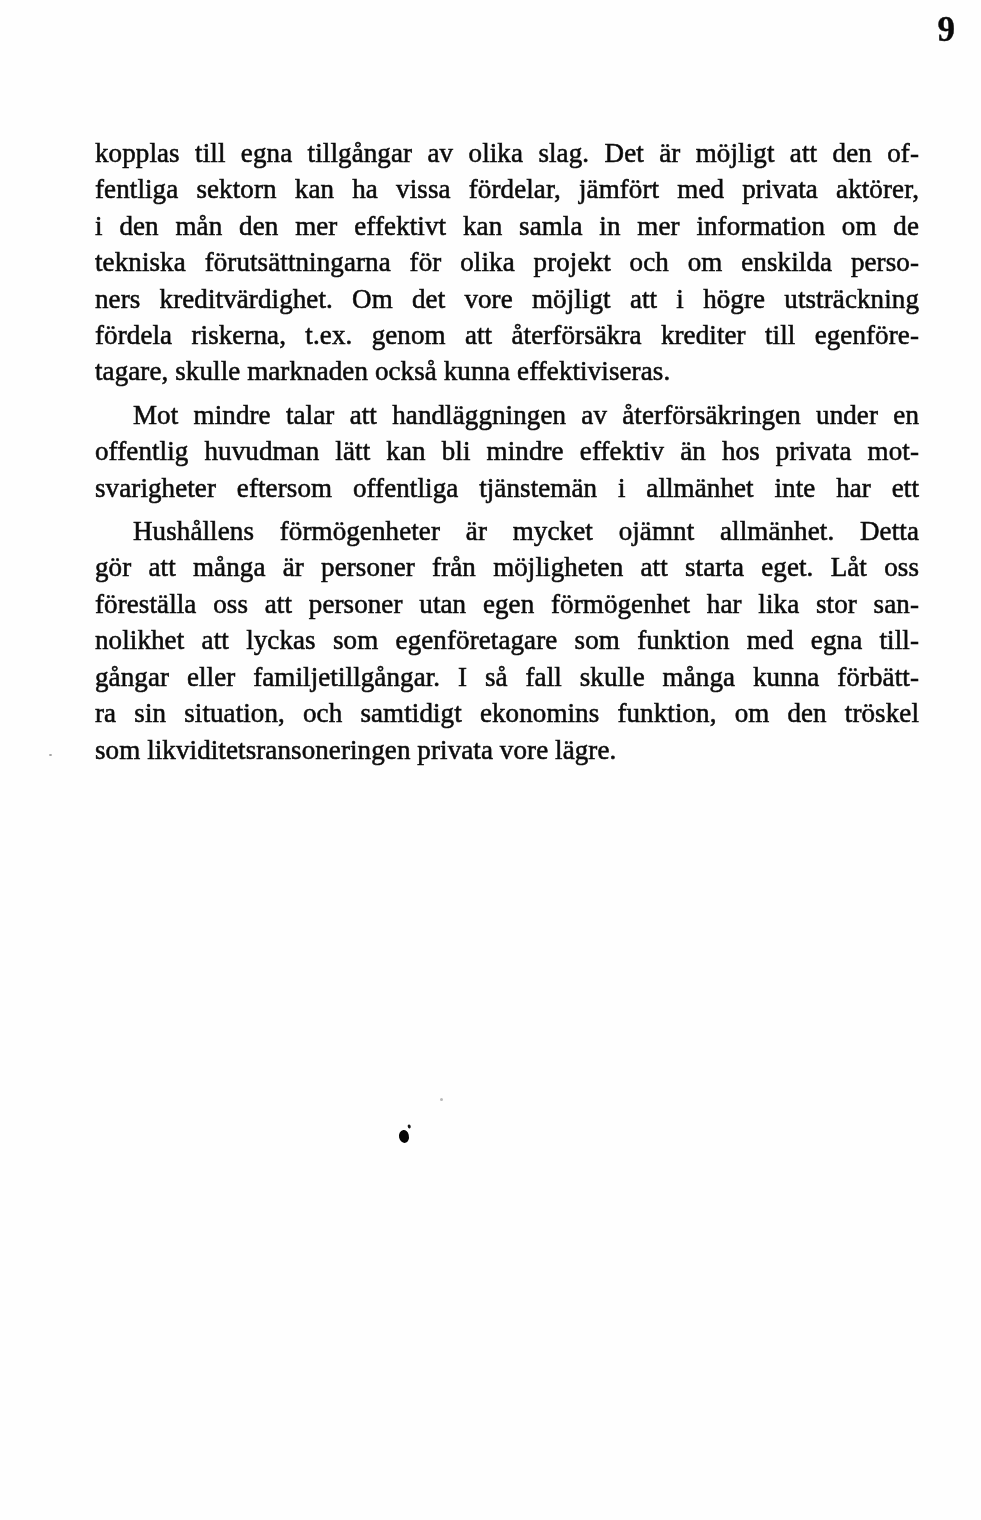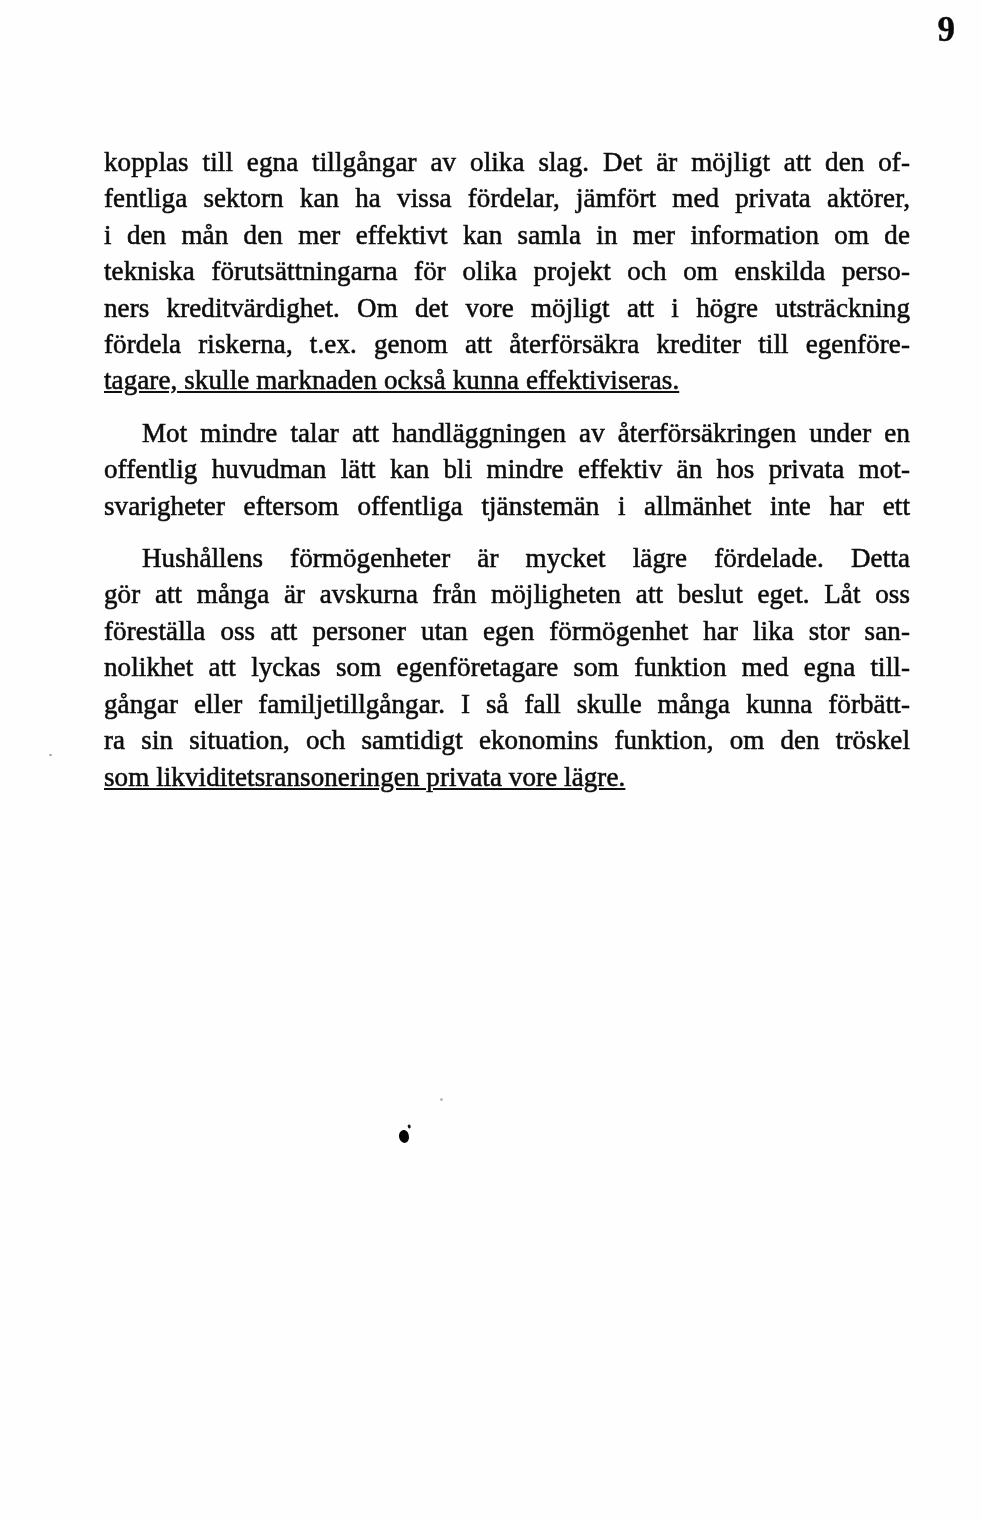--- a/index.html
+++ b/index.html
@@ -30,31 +30,30 @@
     position: absolute;
     left: 88px;
     top: 128px;
     width: 838px;
     font-size: 27px;
     line-height: 36.4px;
     -webkit-text-stroke: 0.55px #101010;
     letter-spacing: 0.1px;
   }
   .paragraph {
-    margin: 16px;
+    margin: 7px;
     padding: 0;
   }
   .line {
     text-align: justify;
     text-align-last: justify;
     white-space: normal;
   }
   .line.para-end {
     text-align-last: left;
-    text-decoration: underline;
   }
   .line.indent {
     text-indent: 38px;
   }
   
   .ink-blot {
     position: absolute;
     left: 399px;
     top: 1130px;
     width: 10px;
@@ -111,22 +110,22 @@
       <div class="line para-end">tagare, skulle marknaden också kunna effektiviseras.</div>
     </div>
 
     <div class="paragraph">
       <div class="line indent">Mot mindre talar att handläggningen av återförsäkringen under en</div>
       <div class="line">offentlig huvudman lätt kan bli mindre effektiv än hos privata mot-</div>
       <div class="line">svarigheter eftersom offentliga tjänstemän i allmänhet inte har ett</div>
     </div>
 
     <div class="paragraph">
-      <div class="line indent">Hushållens förmögenheter är mycket lägre fördelade. Detta</div>
-      <div class="line">gör att många är avskurna från möjligheten att beslut eget. Låt oss</div>
+      <div class="line indent">Hushållens förmögenheter är mycket ojämnt allmänhet. Detta</div>
+      <div class="line">gör att många är personer från möjligheten att starta eget. Låt oss</div>
       <div class="line">föreställa oss att personer utan egen förmögenhet har lika stor san-</div>
       <div class="line">nolikhet att lyckas som egenföretagare som funktion med egna till-</div>
       <div class="line">gångar eller familjetillgångar. I så fall skulle många kunna förbätt-</div>
       <div class="line">ra sin situation, och samtidigt ekonomins funktion, om den tröskel</div>
       <div class="line para-end">som likviditetsransoneringen privata vore lägre.</div>
     </div>
 
   </div>
 
   <div class="ink-blot"></div>

